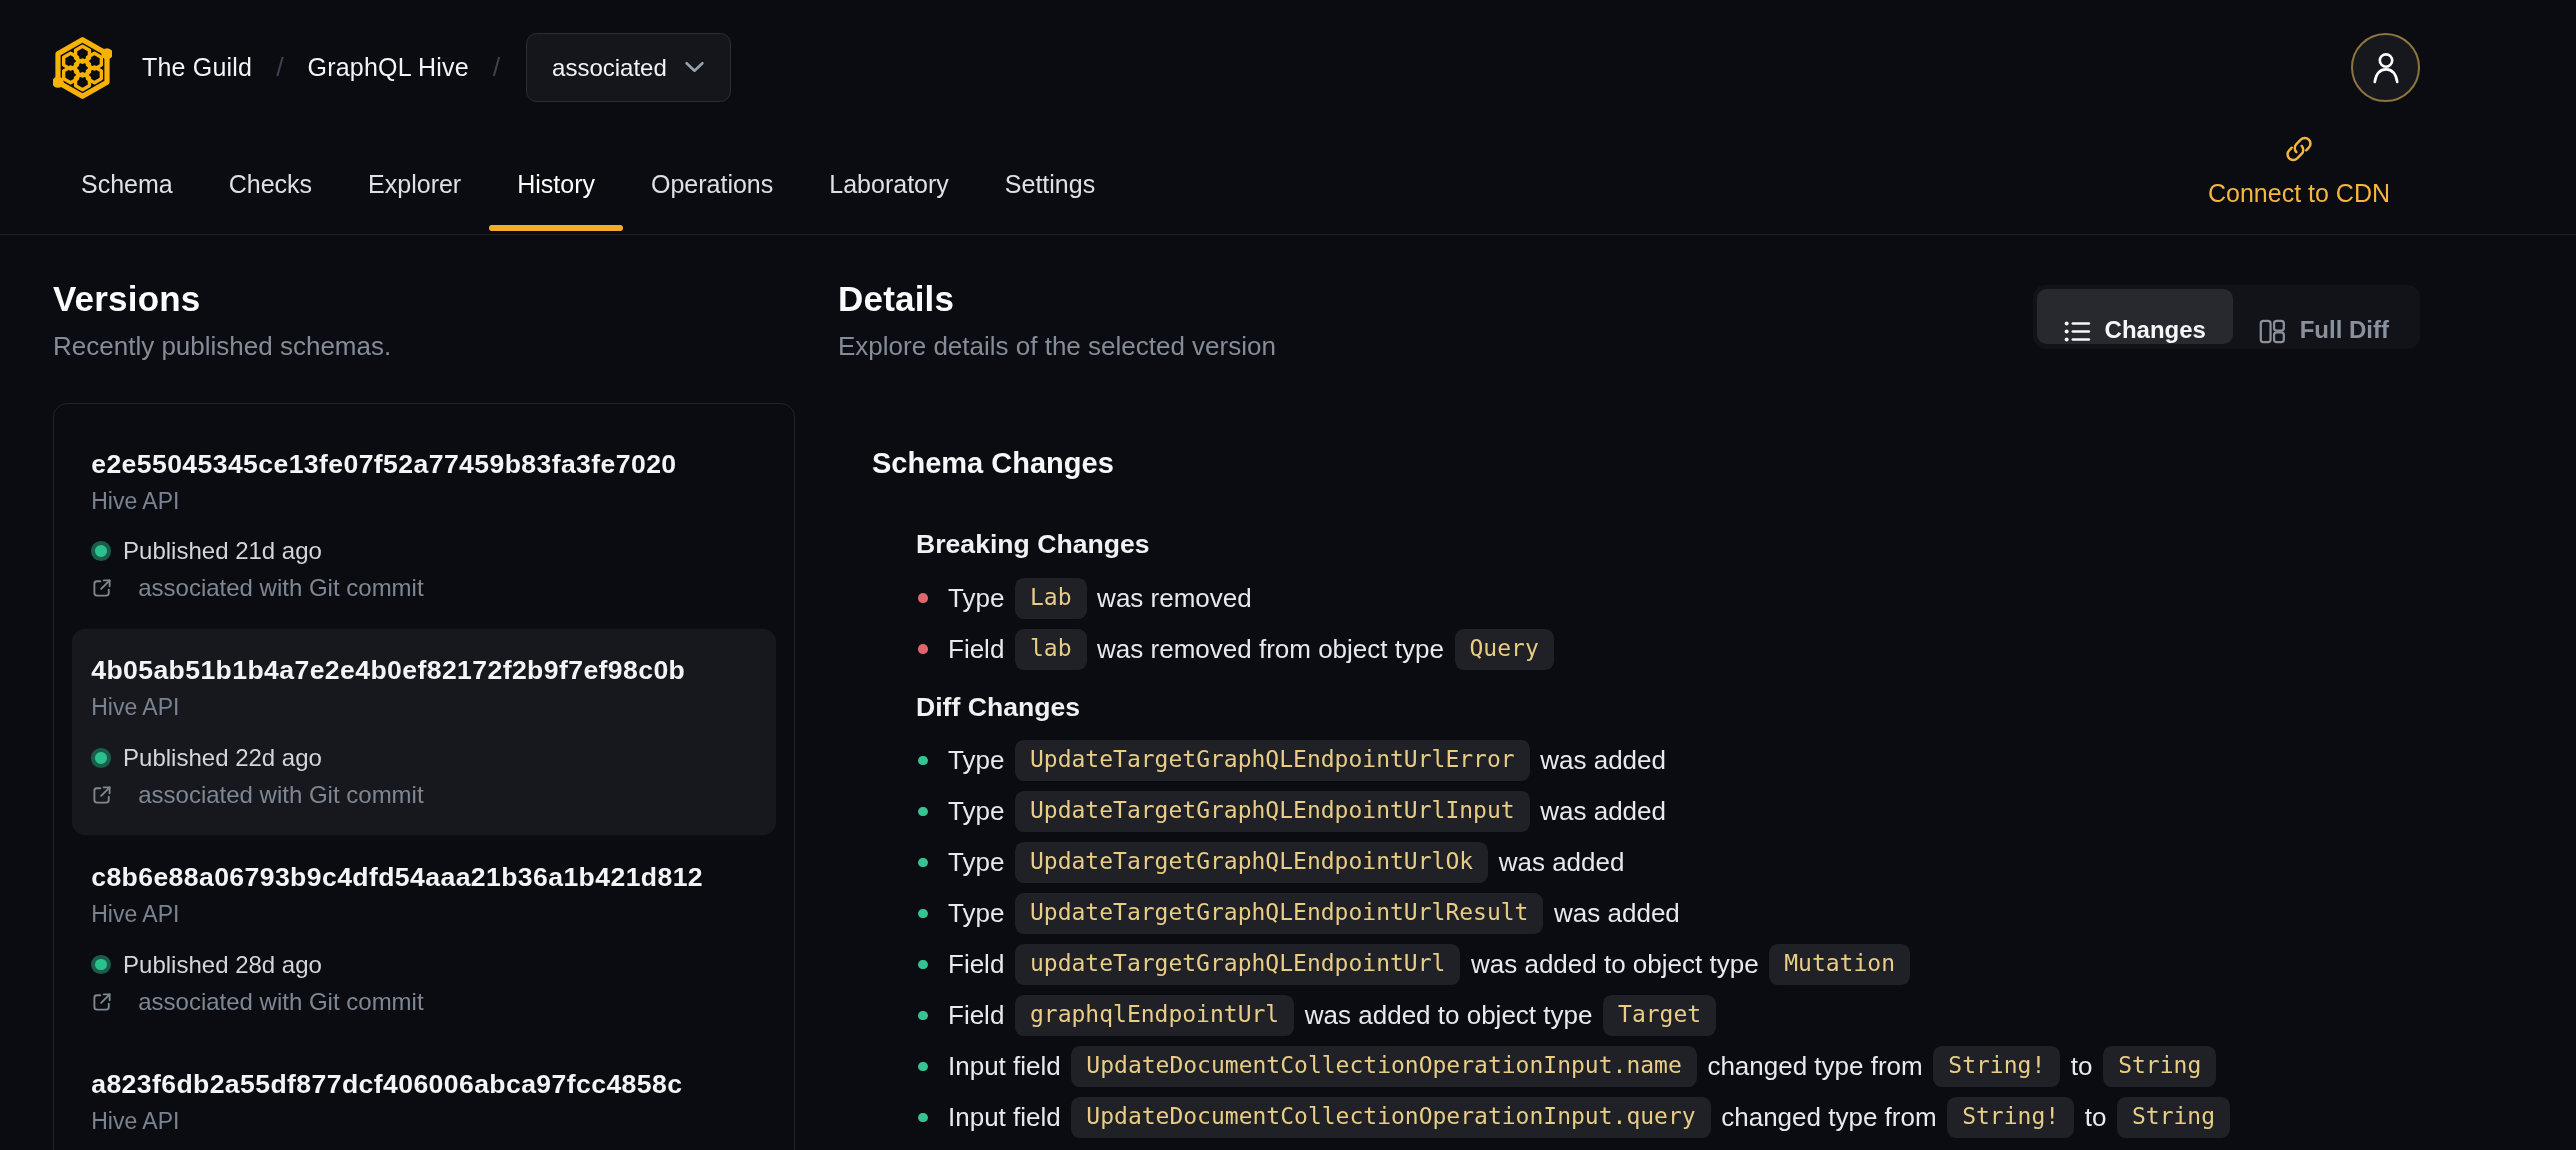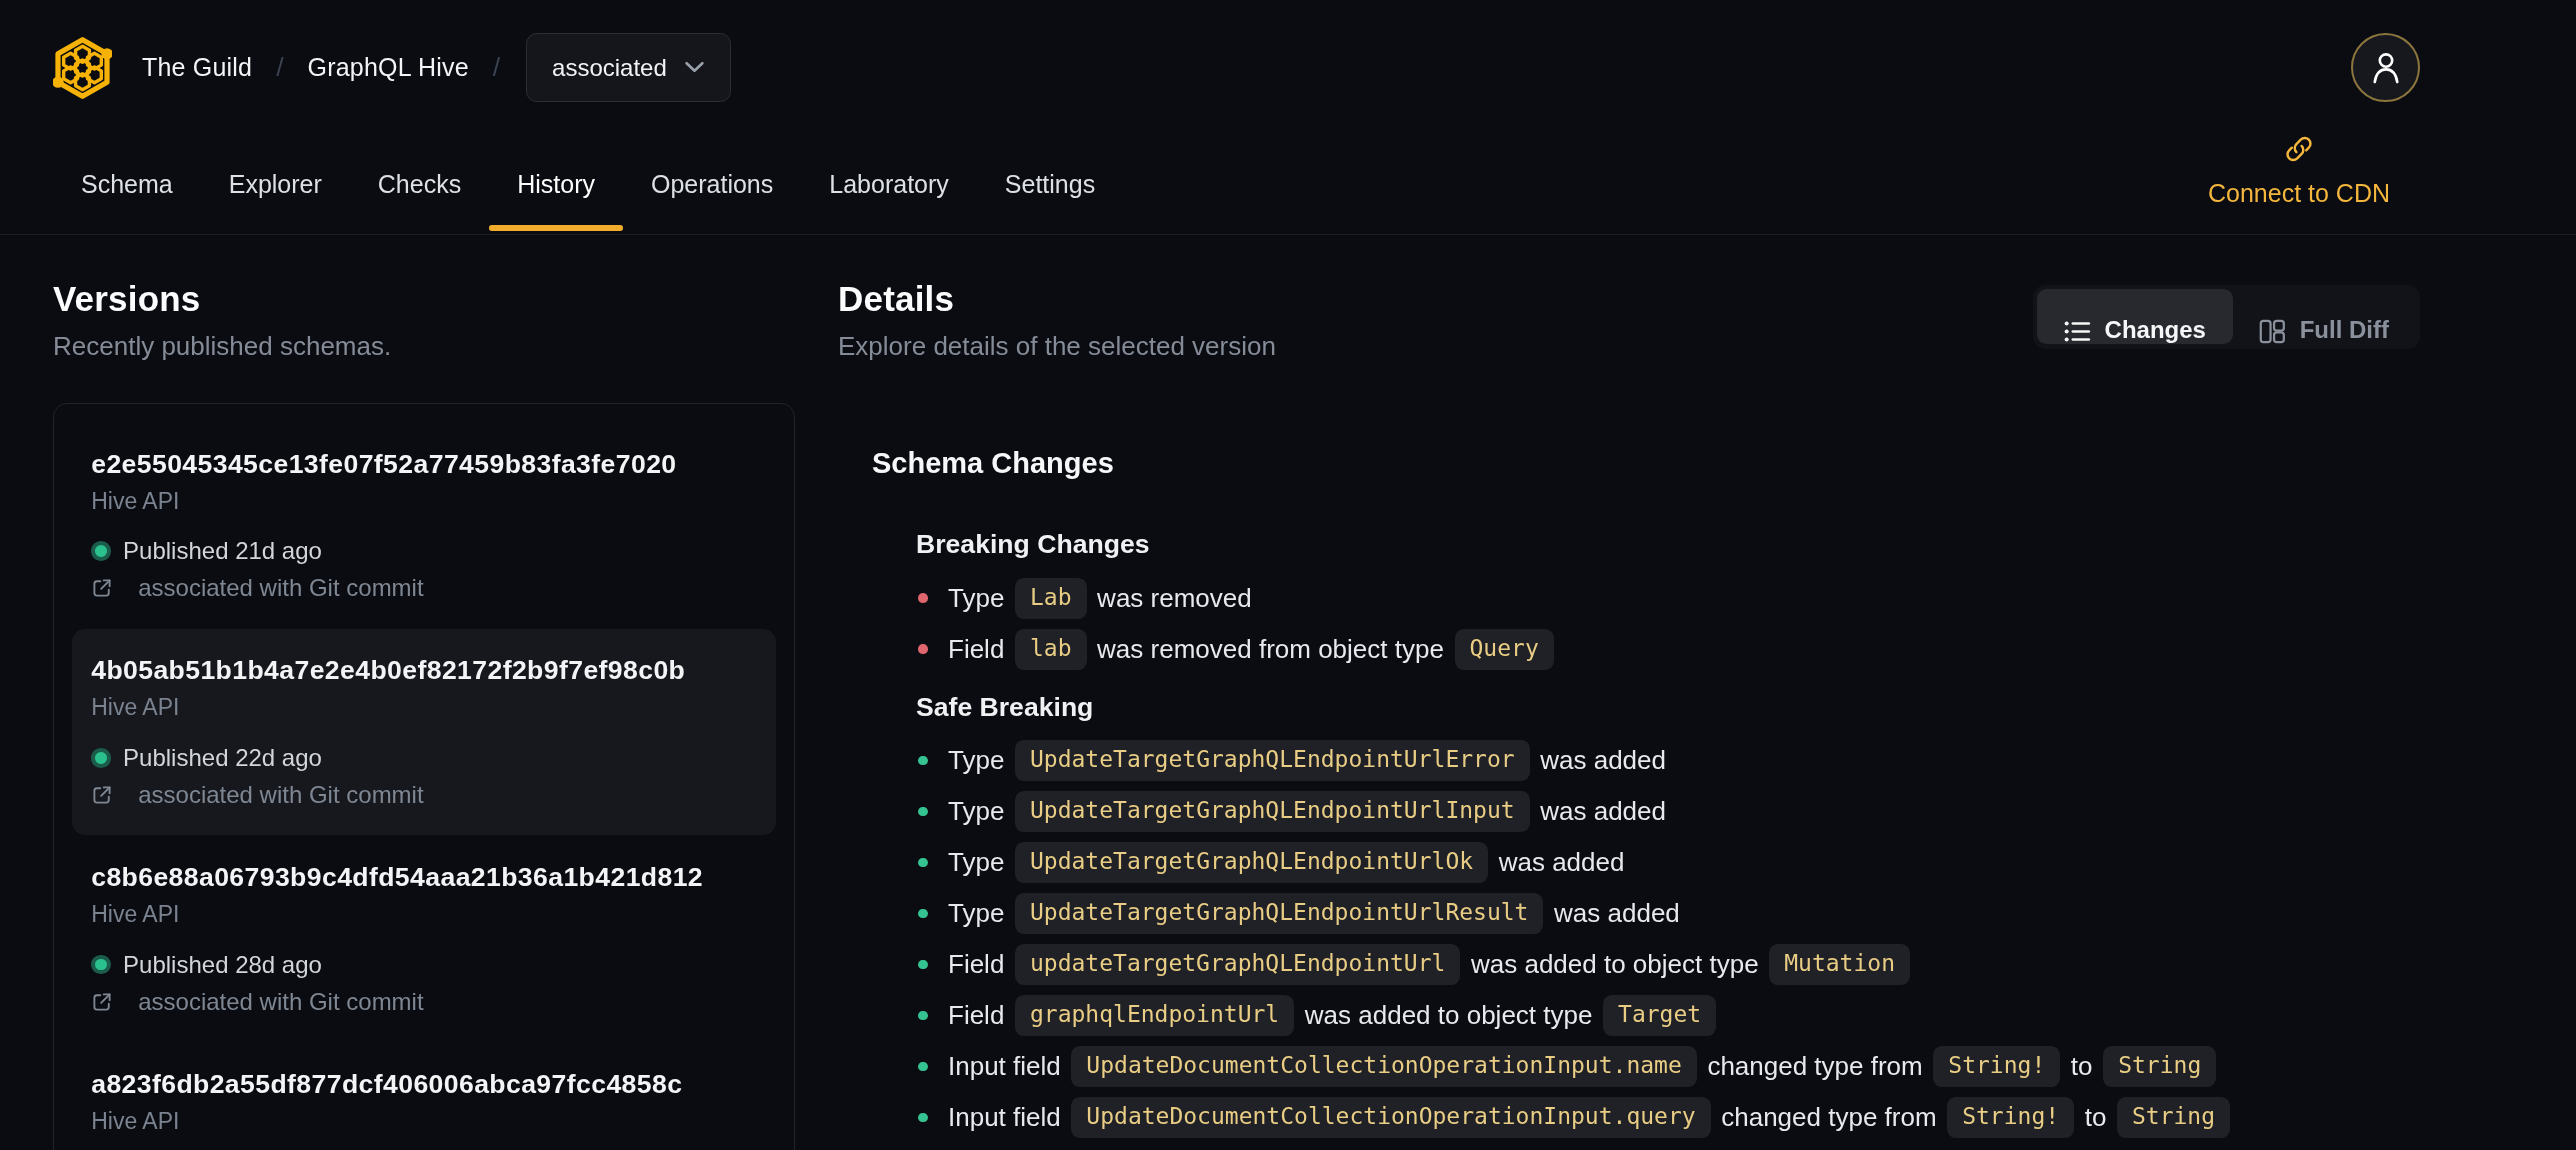--- a/index.html
+++ b/index.html
@@ -195,22 +195,22 @@
         <svg viewBox="0 0 32 36">
           <circle cx="16" cy="10" r="6.6" stroke="#ffffff" stroke-width="2.8" fill="none"></circle>
           <path d="M4 33 C5.5 23.5 10.5 19.5 16 19.5 S26.5 23.5 28 33" stroke="#ffffff" stroke-width="2.8" fill="none" stroke-linecap="round"></path>
         </svg>
       </button>
     </div>
 
     <div class="header-row2">
       <nav class="tabs" id="tabs">
           <div class="tab">Schema</div>
+          <div class="tab">Checks</div>
           <div class="tab">Explorer</div>
-          <div class="tab">Checks</div>
           <div class="tab active">History</div>
           <div class="tab">Operations</div>
           <div class="tab">Laboratory</div>
           <div class="tab">Settings</div>
         </nav>
       <a class="cdn-link">
         <svg viewBox="0 0 32 32">
           <path d="M13 19.5 a6.5 6.5 0 0 1 0 -9.2 l5 -5 a6.5 6.5 0 0 1 9.2 9.2 l-3 3" stroke="#f4b63c" stroke-width="2.8" fill="none" stroke-linecap="round"></path>
           <path d="M19 12.5 a6.5 6.5 0 0 1 0 9.2 l-5 5 a6.5 6.5 0 0 1 -9.2 -9.2 l3 -3" stroke="#f4b63c" stroke-width="2.8" fill="none" stroke-linecap="round"></path>
         </svg>
@@ -322,21 +322,21 @@
               </li>
               <li class="change-item">
                 <span class="txt">Field</span>
                 <span class="code-chip">lab</span>
                 <span class="txt">was removed from object type</span>
                 <span class="code-chip">Query</span>
               </li>
             </ul>
           </div>
           <div class="change-section safe">
-            <h4>Safe Breaking</h4>
+            <h4>Diff Changes</h4>
             <ul class="change-list">
               <li class="change-item">
                 <span class="txt">Type</span>
                 <span class="code-chip">UpdateTargetGraphQLEndpointUrlError</span>
                 <span class="txt">was added</span>
               </li>
               <li class="change-item">
                 <span class="txt">Type</span>
                 <span class="code-chip">UpdateTargetGraphQLEndpointUrlInput</span>
                 <span class="txt">was added</span>

